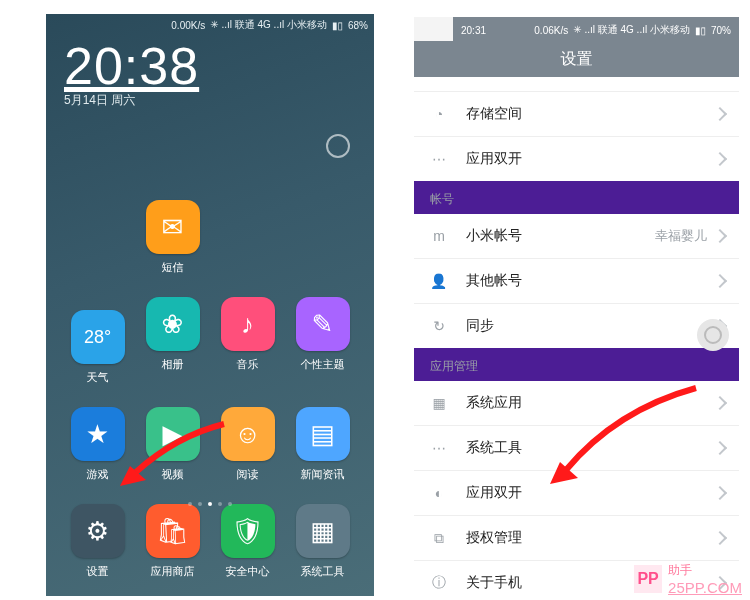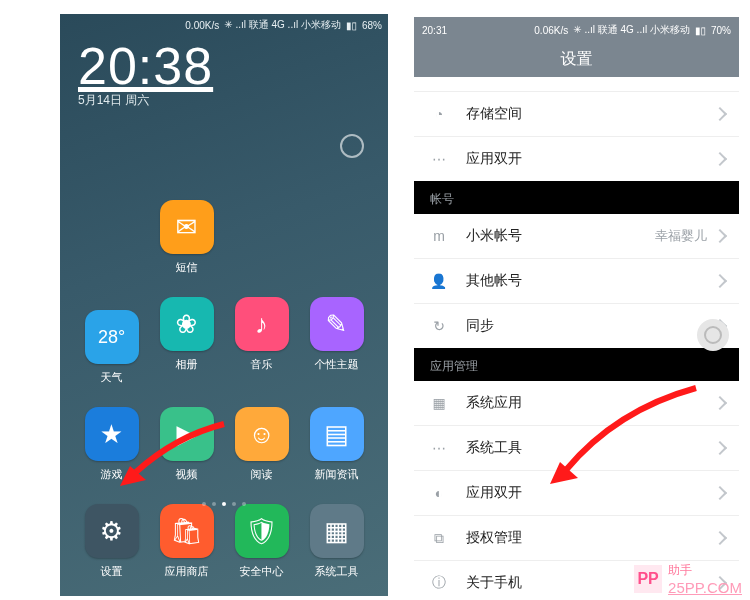--- a/index.html
+++ b/index.html
@@ -6,21 +6,21 @@
     margin:0; padding:0;
     width:750px; height:600px;
     background:#fff;
     font-family: "Microsoft YaHei","PingFang SC",sans-serif;
     position:relative;
     overflow:hidden;
   }
   
   .phone-left {
     position:absolute;
-    left:60px; top:14px;
+    left:46px; top:14px;
     width:328px; height:582px;
     background:linear-gradient(160deg,#2a4a5a 0%,#385a6a 40%,#4a6d78 100%);
     color:#fff;
     overflow:hidden;
   }
   .status-bar {
     height:18px;
     font-size:10px;
     display:flex;
     justify-content:flex-end;
@@ -96,31 +96,31 @@
   .phone-right{
     position:absolute;
     left:414px; top:17px;
     width:325px; height:580px;
     background:#f4f4f4;
     color:#333;
     overflow:hidden;
     font-size:14px;
   }
   .phone-right .status-bar{
-    background:#7b8690; color:#fff; height:22px; padding:2px 8px 0 8px;
+    background:#7b8690; color:#fff; height:22px; padding:2px 8px 0 8px;margin-left:39px;
   }
   .phone-right .titlebar{
     background:#7b8690; color:#fff;
     height:36px; display:flex; align-items:center; justify-content:center;
     font-size:16px;
   }
   .sect-head{
     padding:10px 16px 6px 16px;
     font-size:12px; color:#9aa0a6;
-    background:#000000;
+    background:#4c1d95;
   }
   .s-row{
     background:#fff;
     height:44px;
     display:flex; align-items:center;
     padding:0 14px;
     border-bottom:1px solid #eee;
     position:relative;
   }
   .s-row:last-child{border-bottom:none;}

